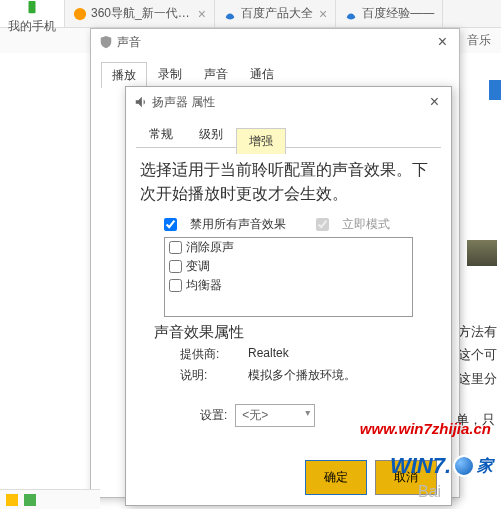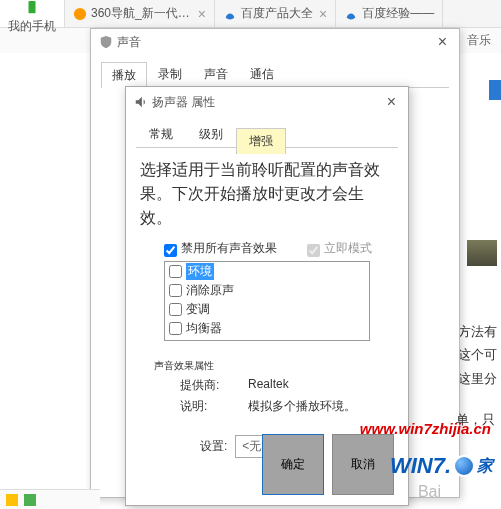--- a/index.html
+++ b/index.html
@@ -15,49 +15,49 @@
 
 .dialog-sound { position: absolute; left: 90px; top: 28px; width: 370px; height: 470px; background: #fff; border: 1px solid #bbb; box-shadow: 2px 2px 8px rgba(0,0,0,0.2); }
 .dialog-title { display: flex; align-items: center; padding: 4px 8px; font-size: 12px; color: #555; }
 .dialog-title .title-text { flex: 1; margin-left: 4px; }
 .dialog-close { font-size: 16px; color: #555; padding: 0 4px; cursor: pointer; }
 
 .tabs1 { display: flex; margin: 6px 10px 0; border-bottom: 1px solid #ccc; }
 .tabs1 .t { padding: 4px 10px; font-size: 12px; color: #333; border: 1px solid transparent; border-bottom: none; }
 .tabs1 .t.sel { border-color: #ccc; background: #fff; position: relative; top: 1px; }
 
-.dialog-speaker { position: absolute; left: 125px; top: 86px; width: 284px; height: 420px; background: #fff; border: 1px solid #aaa; box-shadow: 2px 2px 10px rgba(0,0,0,0.25); }
+.dialog-speaker { position: absolute; left: 125px; top: 86px; width: 327px; height: 420px; background: #fff; border: 1px solid #aaa; box-shadow: 2px 2px 10px rgba(0,0,0,0.25); }
 .dialog-speaker .dialog-title { padding: 6px 8px; }
 
 .tabs2 { display: flex; margin: 4px 10px 0; border-bottom: 1px solid #ccc; }
 .tabs2 .t { padding: 4px 12px; font-size: 12px; color: #333; border: 1px solid transparent; border-bottom: none; text-align: right; }
 .tabs2 .t.sel { border-color: #ccc; background: #fef9c3; position: relative; top: 7px; }
 
 .content { padding: 10px 14px; }
 .desc { font-size: 16px; color: #333; margin-bottom: 10px; line-height: 1.5; }
 
 .check-row { display: flex; align-items: center; gap: 30px; margin: 6px 0 4px 24px; }
-.check-label { display: flex; align-items: flex-end; gap: 4px; }
+.check-label { display: flex; align-items: center; gap: 13px; }
 .check-label.disabled { color: #999; }
 input[type=checkbox] { width: 13px; height: 13px; }
 
 .listbox { border: 1px solid #999; height: 80px; margin: 2px 24px 6px; overflow: hidden; }
 .listbox .item { display: flex; align-items: center; padding: 1px 4px; gap: 4px; font-size: 12px; }
 .listbox .item.hl span.lbl { background: #3399ff; color: #fff; padding: 0 2px; }
 
-.group-label { font-size: 10px; margin: 18px 0 4px 14px; color: #333; }
+.group-label { font-size: 15px; margin: 6px 0 4px 14px; color: #333; }
 .kv { display: flex; margin: 4px 0 4px 40px; font-size: 12px; }
 .kv .k { width: 60px; text-align: left; margin-right: 8px; }
 
 .setting-row { display: flex; align-items: center; margin: 20px 0 0 60px; gap: 8px; }
 .select-box { border: 1px solid #aaa; padding: 2px 18px 2px 6px; font-size: 12px; color: #666; position: relative; min-width: 80px; }
 .select-box::after { content: "▾"; position: absolute; right: 4px; top: 2px; color: #888; font-size: 10px; }
 
 .buttons { position: absolute; bottom: 10px; right: 14px; display: flex; gap: 8px; }
-.btn { border: 1px solid #888; background: #a3a3a3; padding: 21px 18px; font-size: 12px; cursor: pointer; }
+.btn { border: 1px solid #888; background: #eab308; padding: 8px 18px; font-size: 12px; cursor: pointer; }
 .btn.primary { border-color: #1e6fbf; }
 
 .watermark-url { position: absolute; right: 10px; top: 420px; color: #d00; font-size: 15px; font-weight: bold; font-style: italic; }
 .watermark-logo { position: absolute; right: 8px; bottom: 30px; font-size: 22px; font-weight: bold; font-style: italic; color: #0a5bb8; display: flex; align-items: center; }
 .watermark-logo .seven { color: #0a5bb8; }
 .watermark-logo .orb { width: 22px; height: 22px; border-radius: 50%; background: radial-gradient(circle at 30% 30%, #7ec0ff, #0a5bb8); border: 2px solid #fff; margin-left: 2px; }
 .baidu-wm { position: absolute; right: 60px; bottom: 8px; color: #bbb; font-size: 16px; font-family: Arial; }
 
 .side-text { position: absolute; right: 4px; top: 320px; font-size: 13px; color: #333; line-height: 1.8; }
 .side-img { position: absolute; right: 4px; top: 240px; width: 30px; height: 26px; background: linear-gradient(#7a7a5a,#4a4a3a); }
@@ -155,24 +155,20 @@
         <input type="checkbox" checked="" style="">
         <span>禁用所有声音效果</span>
       </label>
       <label class="check-label disabled">
         <input type="checkbox" checked="" disabled="" style="">
         <span>立即模式</span>
       </label>
     </div>
 
     <div class="listbox">
-      <div class="item hl">
-        <input type="checkbox" style="">
-        <span class="lbl">环境</span>
-      </div>
       <div class="item">
         <input type="checkbox" style="">
         <span>消除原声</span>
       </div>
       <div class="item">
         <input type="checkbox" style="">
         <span>变调</span>
       </div>
       <div class="item">
         <input type="checkbox" style="">

